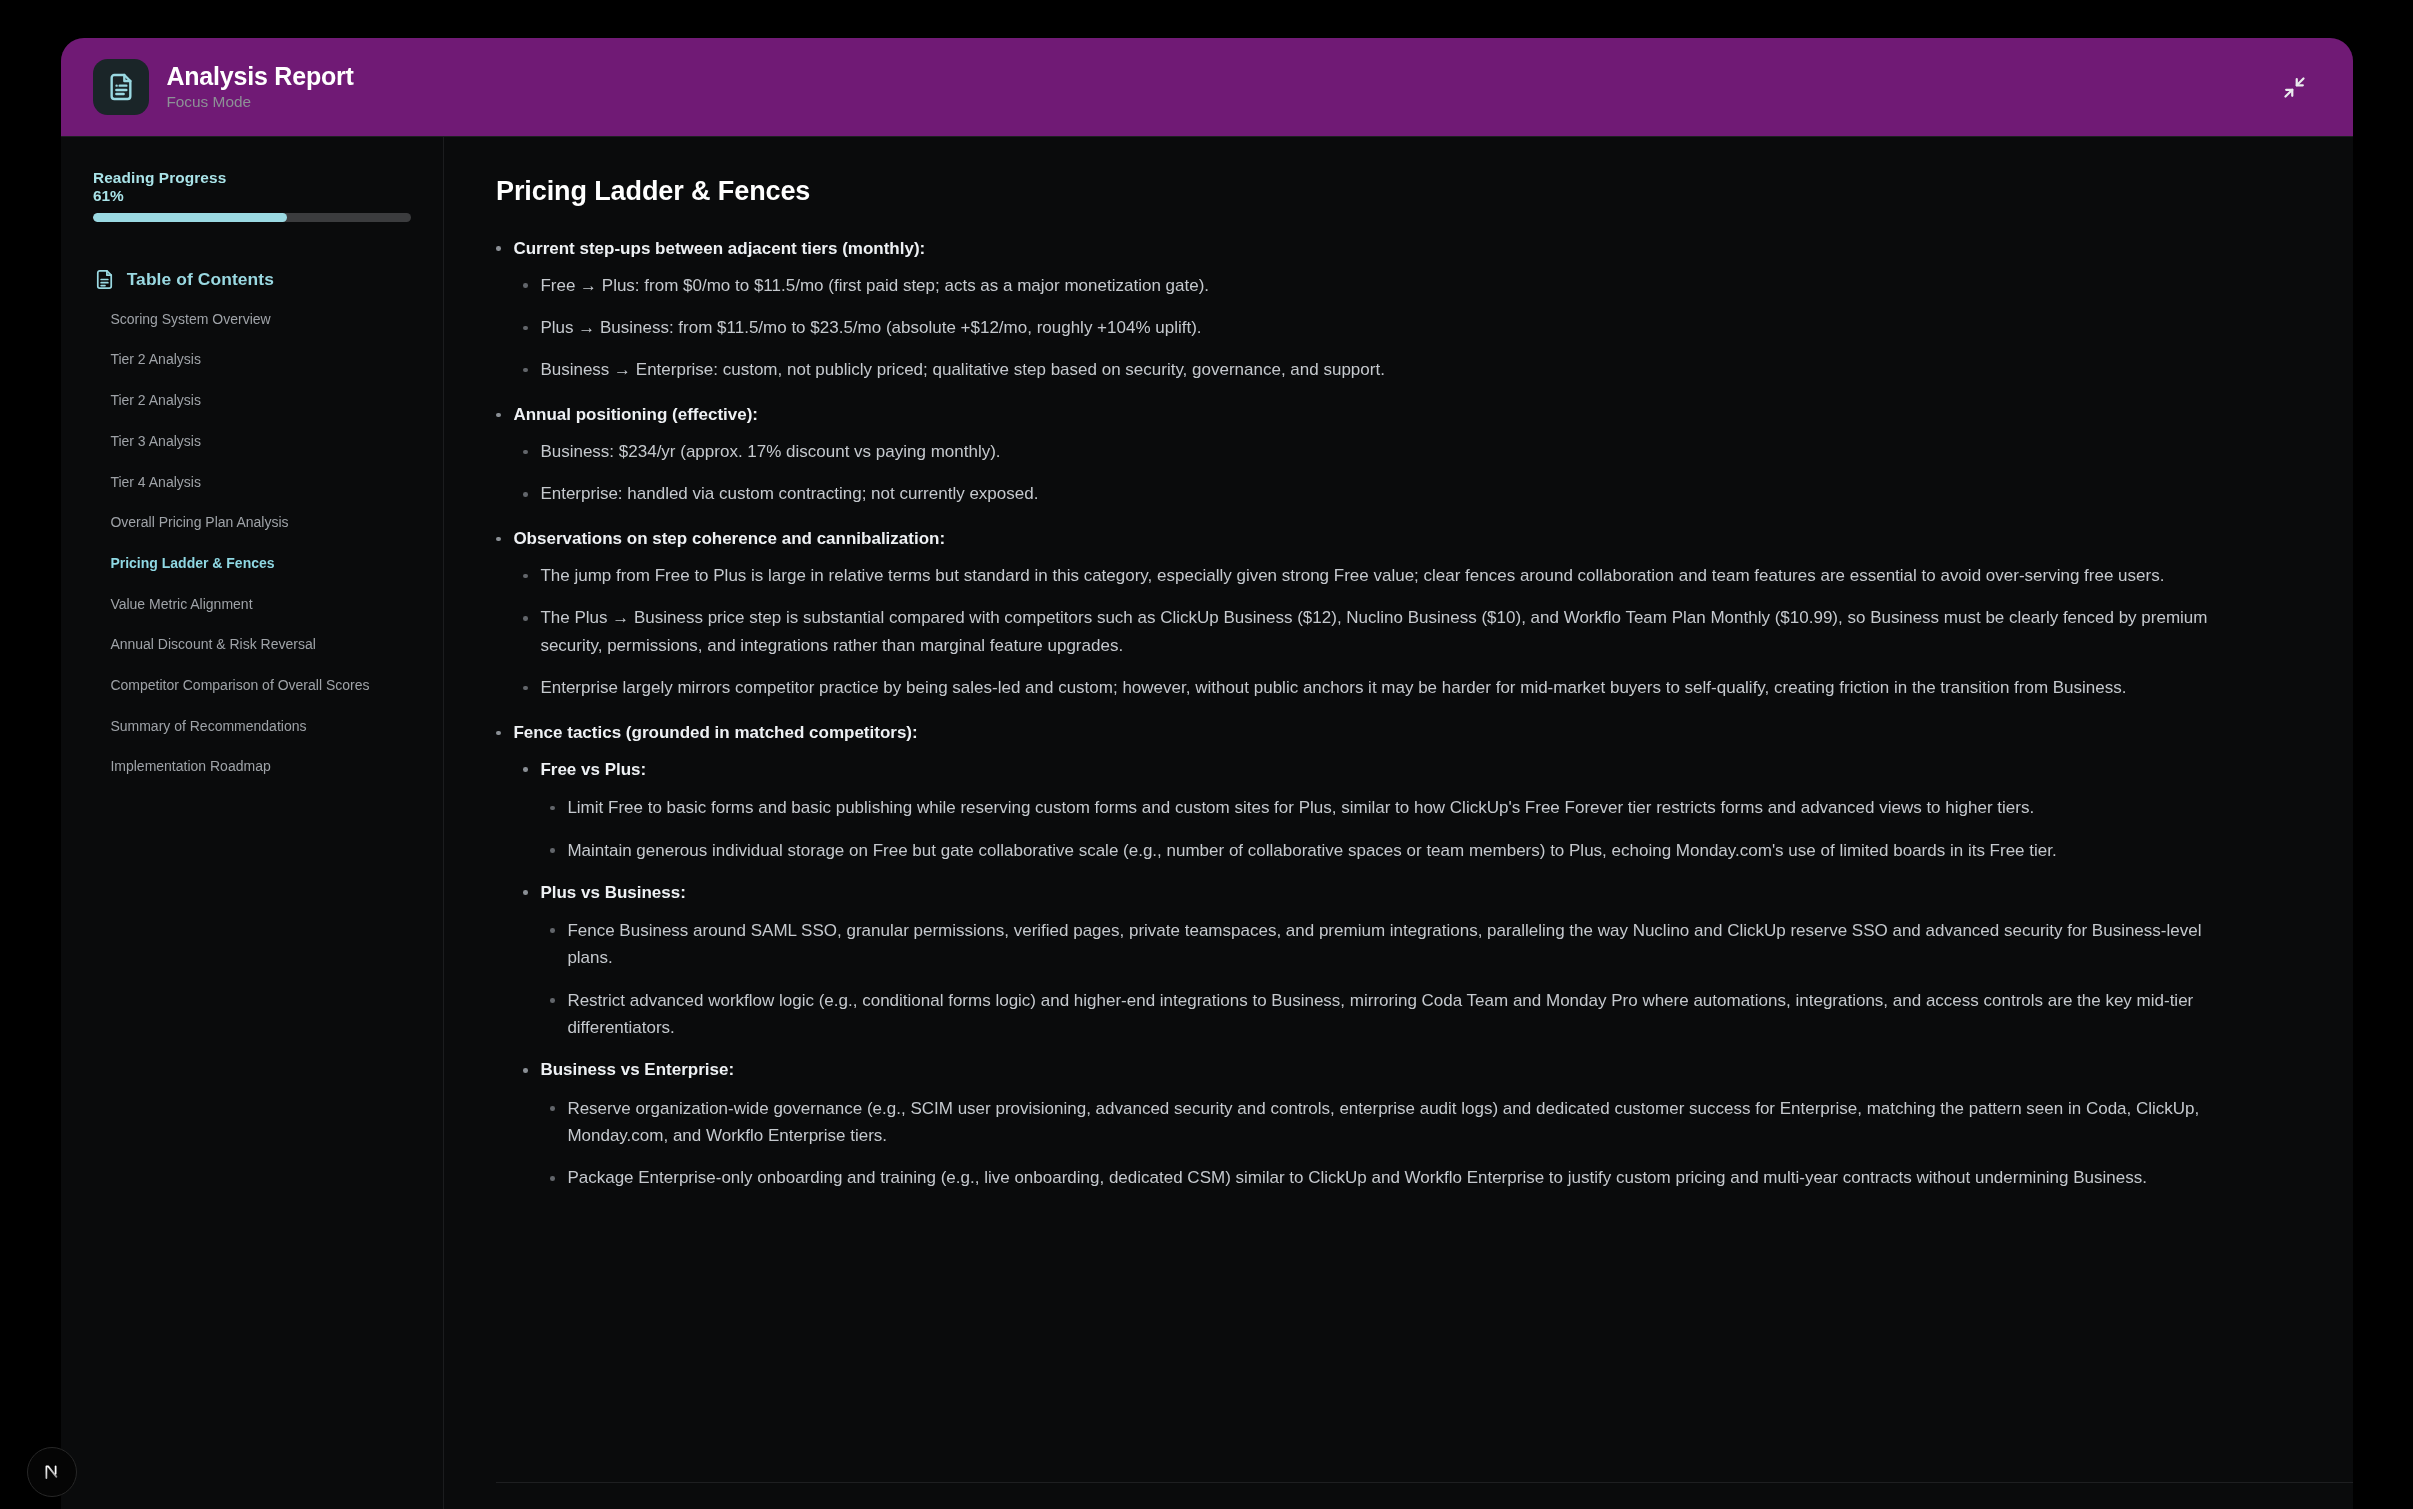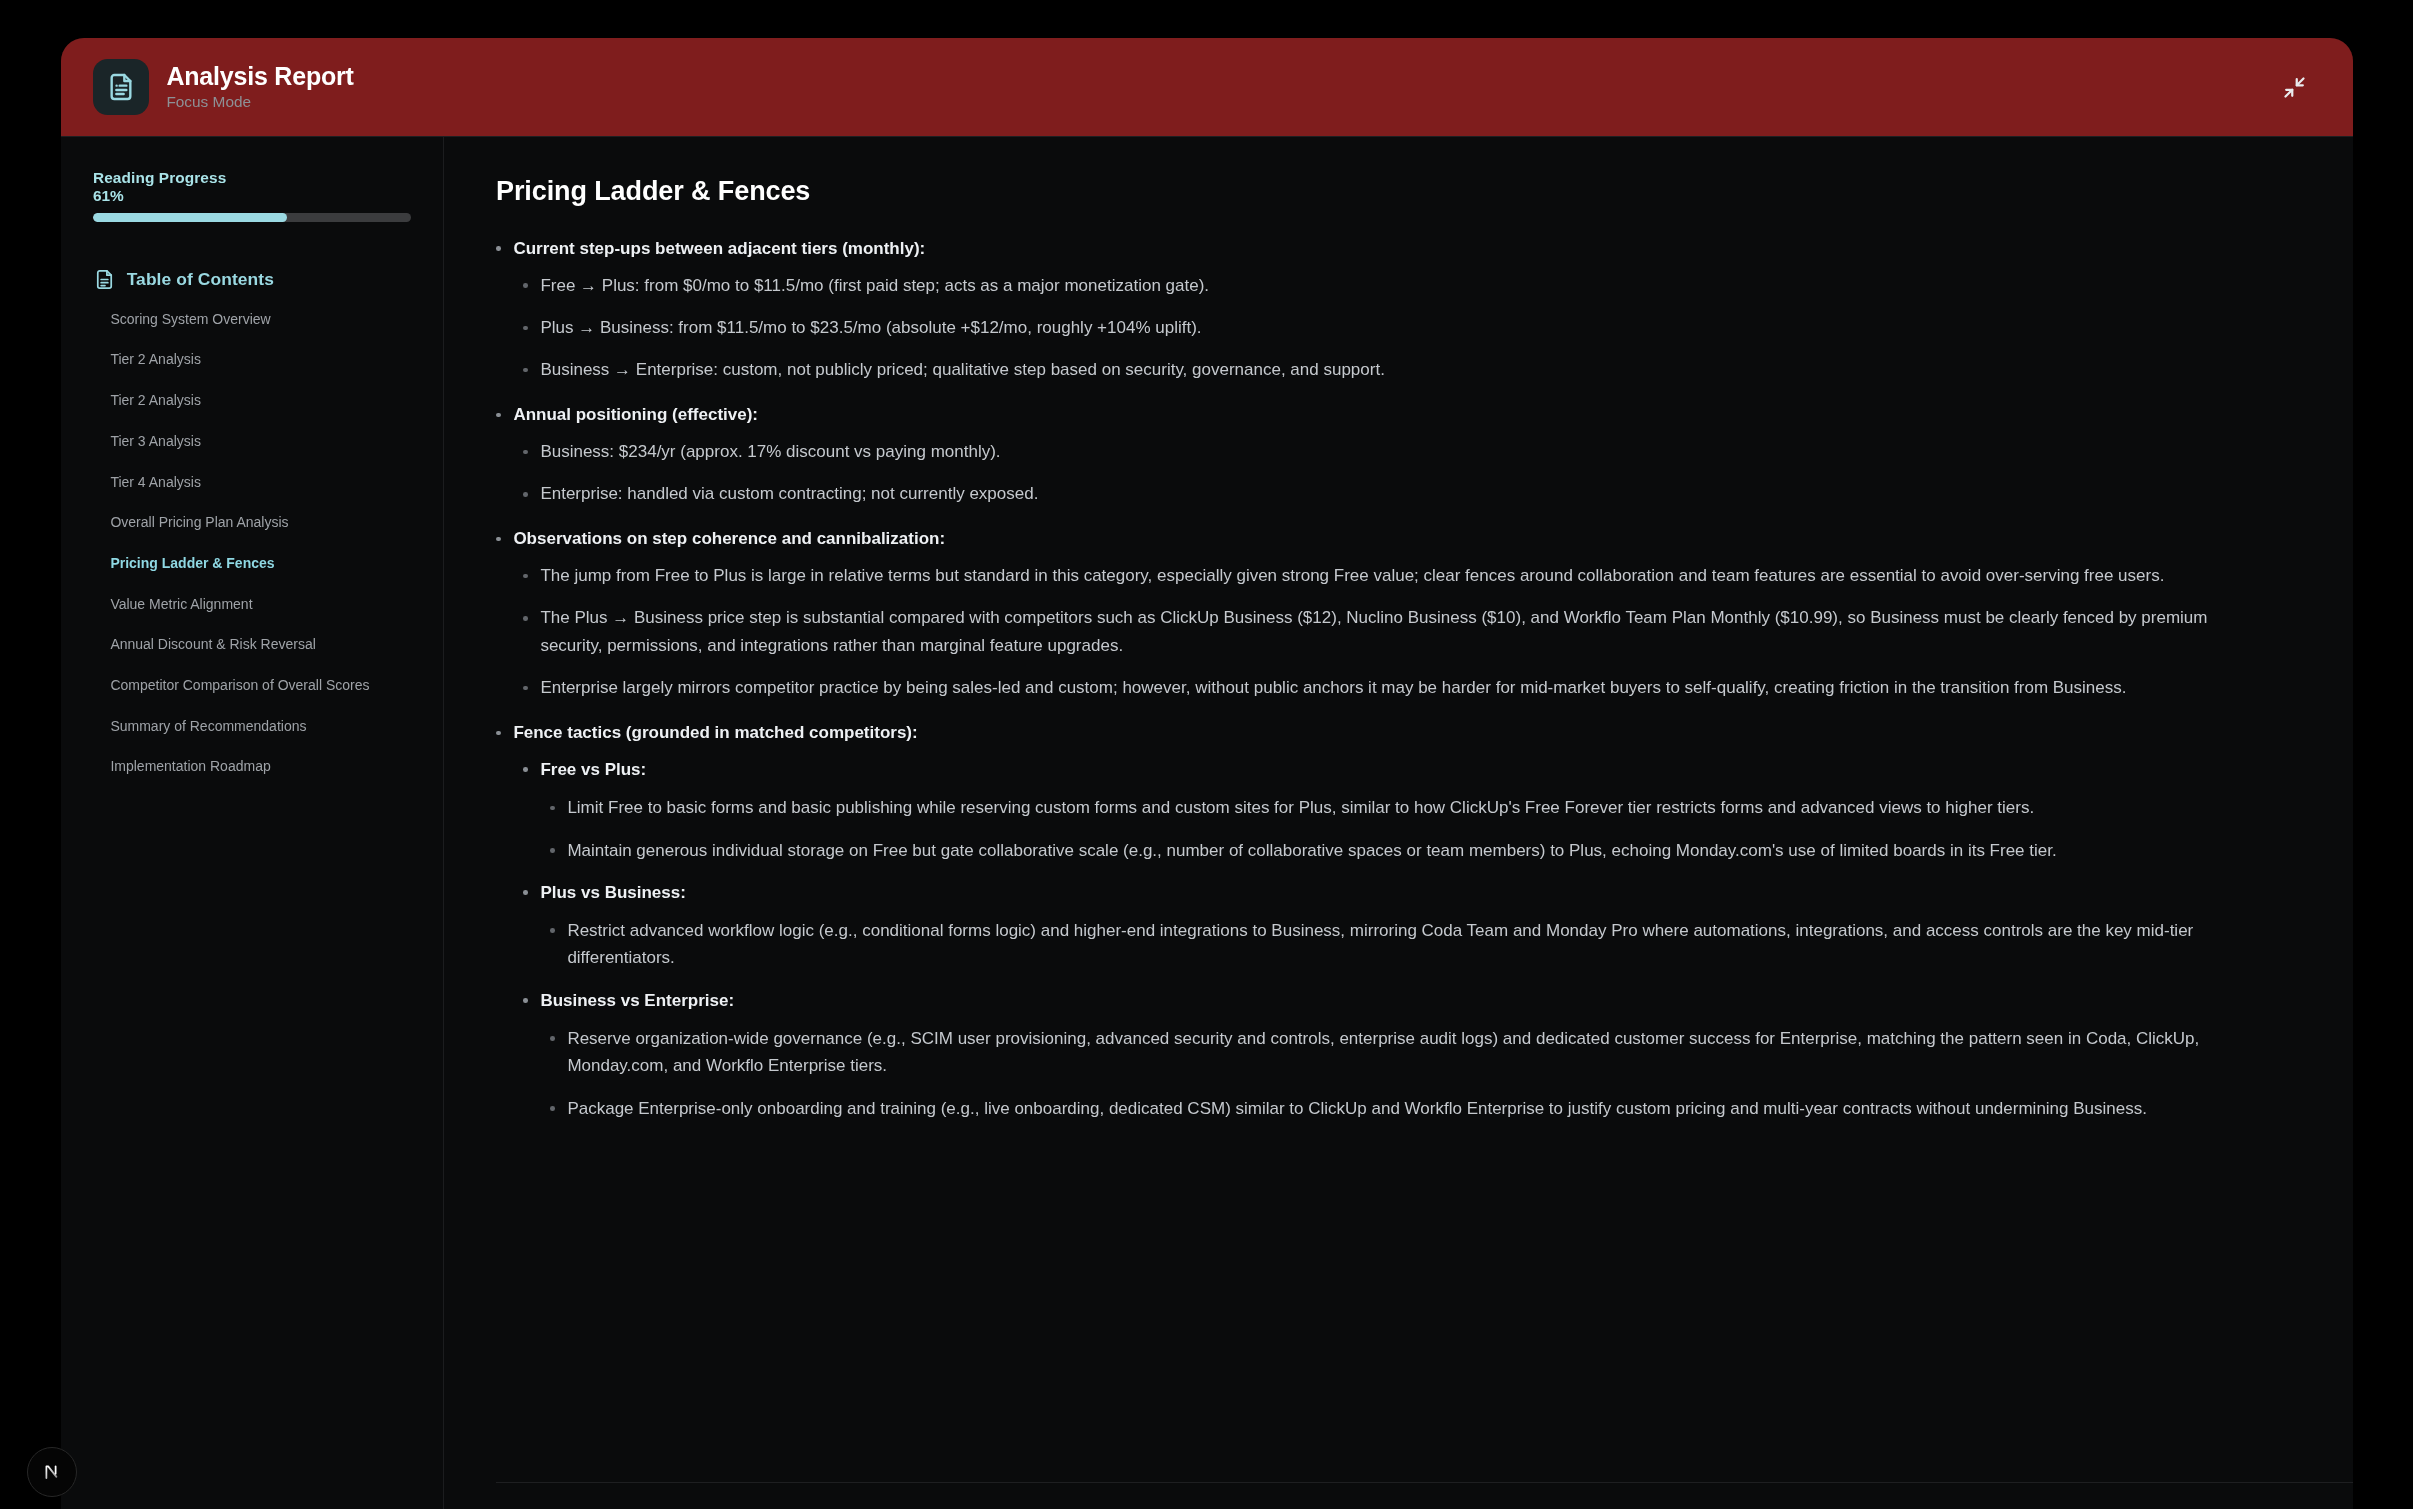--- a/index.html
+++ b/index.html
@@ -32,21 +32,21 @@
     overflow: hidden;
     display: flex;
     flex-direction: column;
   }
 
   
   .card-header {
     position: relative;
     flex: 0 0 auto;
     height: 99px;
-    background: #7f1d1d;
+    background: #701a75;
     border-bottom: 1.3px solid #1e1f21;
     display: flex;
     padding: 0 38px 0 32px;
   }
 
   .header-left {
     display: flex;
     align-items: center;
     gap: 17.4px;
   }
@@ -401,20 +401,23 @@
                 </li>
                 <li class="node sub spaced">
                   <span class="txt">Maintain generous individual storage on Free but gate collaborative scale (e.g., number of collaborative spaces or team members) to Plus, echoing Monday.com's use of limited boards in its Free tier.</span>
                 </li>
               </ul>
               <li class="node lead tight">
                 <span class="txt">Plus vs Business:</span>
               </li>
               <ul class="lvl3">
                 <li class="node sub spaced">
+                  <span class="txt">Fence Business around SAML SSO, granular permissions, verified pages, private teamspaces, and premium integrations, paralleling the way Nuclino and ClickUp reserve SSO and advanced security for Business-level plans.</span>
+                </li>
+                <li class="node sub spaced">
                   <span class="txt">Restrict advanced workflow logic (e.g., conditional forms logic) and higher-end integrations to Business, mirroring Coda Team and Monday Pro where automations, integrations, and access controls are the key mid-tier differentiators.</span>
                 </li>
               </ul>
               <li class="node lead tight">
                 <span class="txt">Business vs Enterprise:</span>
               </li>
               <ul class="lvl3">
                 <li class="node sub spaced">
                   <span class="txt">Reserve organization-wide governance (e.g., SCIM user provisioning, advanced security and controls, enterprise audit logs) and dedicated customer success for Enterprise, matching the pattern seen in Coda, ClickUp, Monday.com, and Workflo Enterprise tiers.</span>
                 </li>

